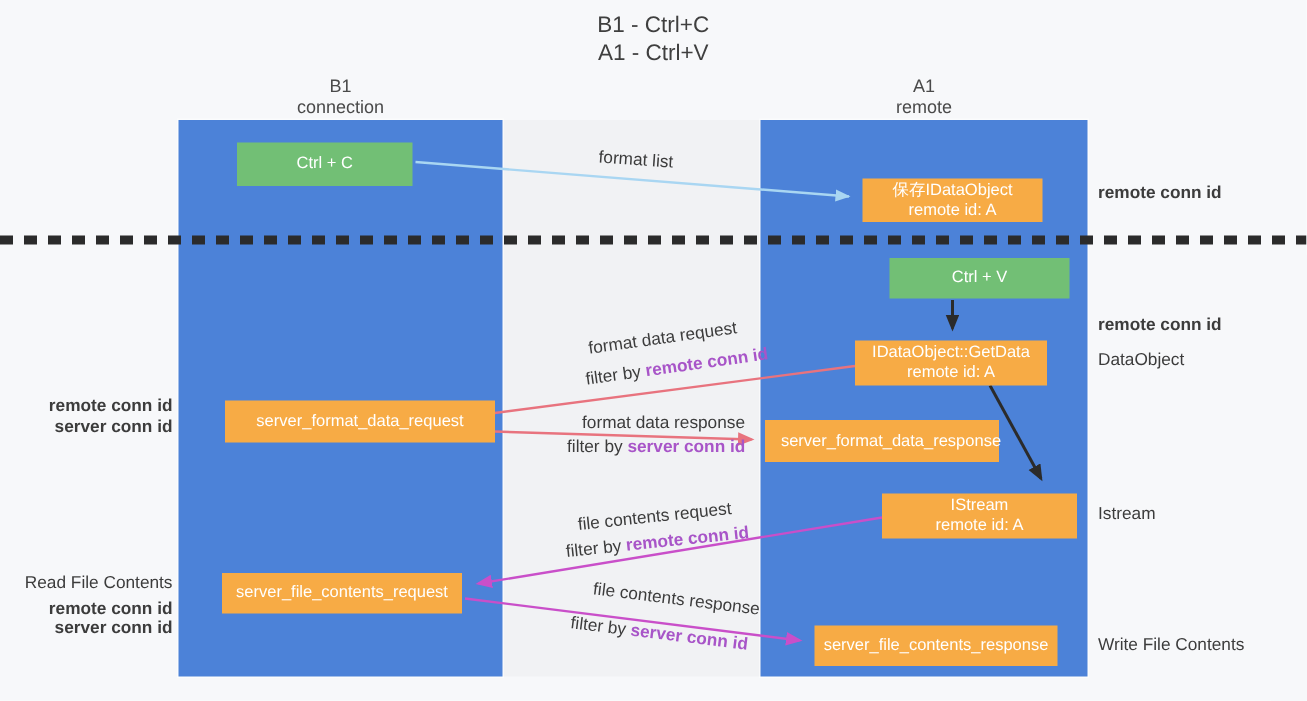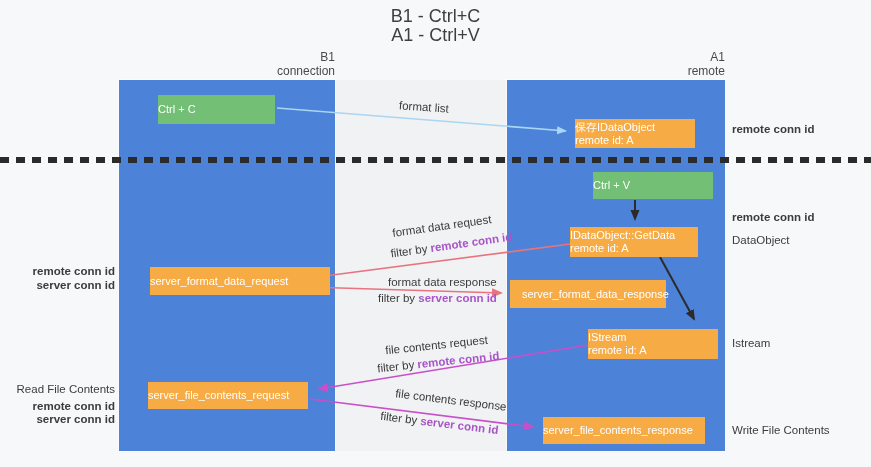--- a/index.html
+++ b/index.html
@@ -11,27 +11,27 @@
     position: relative;
     width: 871px;
     height: 467px;
     background: #f7f8fa;
     overflow: hidden;
   }
   .title {
     position: absolute;
     left: 0; right: 0; top: 7px;
     text-align: center;
-    font-size: 18px;
+    font-size: 15px;
     line-height: 19px;
     color: #3f3f3f;
   }
   .col-header {
     position: absolute;
-    text-align: right;
+    text-align: center;
     font-size: 12px;
     line-height: 14px;
     color: #4a4a4a;
   }
   .col-header.left  { left: 119px; width: 216px; top: 50px; }
   .col-header.right { left: 507px; width: 218px; top: 50px; }
   .lane {
     position: absolute;
     top: 80px; height: 371px;
     left: 335px; width: 172px;
@@ -49,21 +49,21 @@
   .dashline {
     position: absolute;
     left: 0; top: 157px;
     width: 871px; height: 6px;
     background: repeating-linear-gradient(90deg, #2b2b2b 0 9px, transparent 9px 16px);
   }
   .node {
     position: absolute;
     display: flex;
     flex-direction: column;
-    align-items: flex-start;
+    align-items: center;
     justify-content: center;
     color: #ffffff;
     font-size: 11px;
     line-height: 13px;
     text-align: center;
     white-space: nowrap;
   }
   .node.green  { background: #72bf75; }
   .node.orange { background: #f7ab45; }
   .flow-label {

